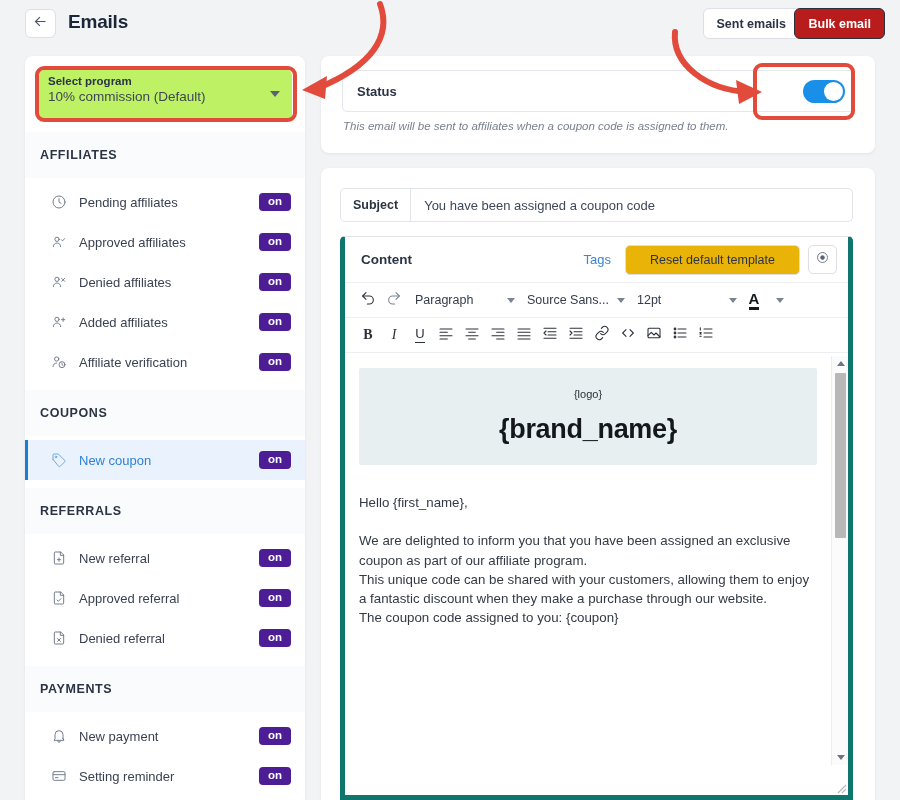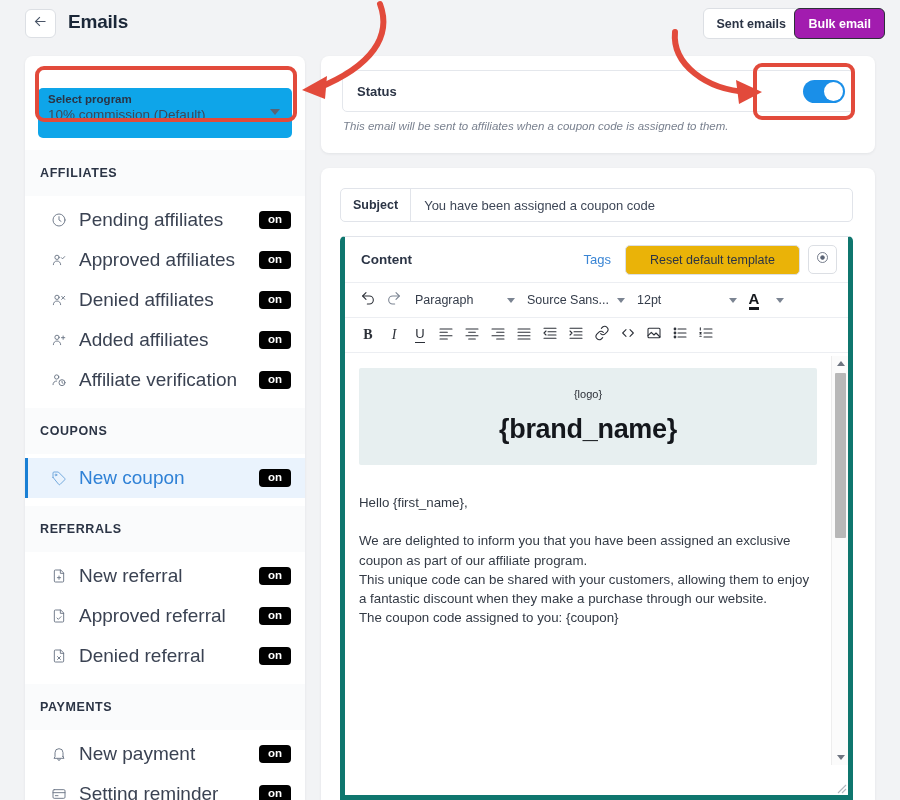--- a/index.html
+++ b/index.html
@@ -23,31 +23,31 @@
   .page-title {
     position: absolute; left: 68px; top: 11px;
     font-size: 19px; font-weight: 700; color: #1b2738; letter-spacing: -0.2px;
   }
   .hdr-btn {
     position: absolute; top: 8px; height: 31px; border-radius: 6px;
     display: flex; align-items: center; justify-content: center;
     font-size: 12.5px; font-weight: 600; cursor: pointer; padding: 0 13px;
   }
   .hdr-btn.light { right: 100px; background: #fff; border: 1px solid #dcdfe4; color: #2b3445; }
-  .hdr-btn.dark  { right: 15px;  background: #a21caf; border: 1px solid #2c3038; color: #fff; }
+  .hdr-btn.dark  { right: 15px;  background: #b91c1c; border: 1px solid #2c3038; color: #fff; }
 
   
   .sidebar {
     position: absolute; left: 25px; top: 56px; width: 280px; height: 744px;
     background: #fff; border-radius: 8px 8px 0 0; overflow: hidden;
     box-shadow: 0 1px 3px rgba(16,24,40,.07);
   }
   .program-select {
-    position: relative; margin: 32px 13px 12px 13px; height: 50px;
-    background: #0ea5e9; border-radius: 5px; padding: 5px 10px 0 10px;
+    position: relative; margin: 14px 13px 12px 13px; height: 50px;
+    background: #bef264; border-radius: 5px; padding: 5px 10px 0 10px;
   }
   .ps-label { font-size: 11.5px; font-weight: 700; color: #2b3445; }
   .ps-value { font-size: 13.5px; color: #3e4757; margin-top: 2px; }
   .ps-caret {
     position: absolute; right: 12px; top: 21px;
     width: 0; height: 0; border-left: 5px solid transparent;
     border-right: 5px solid transparent; border-top: 6px solid #5a6374;
   }
   .sec-head {
     height: 46px; display: flex; align-items: center; padding-left: 15px;
@@ -55,29 +55,29 @@
     background: #fafbfc;
   }
   .sb-item {
     position: relative; height: 40px; display: flex; align-items: center;
     padding-left: 25px; padding-right: 14px; cursor: pointer;
   }
   .sb-item .ic { width: 18px; height: 18px; flex: 0 0 18px; margin-right: 11px;
                  display: flex; align-items: center; justify-content: center; }
   .sb-item .ic svg { width: 16px; height: 16px; stroke: #6b7585; fill: none;
                      stroke-width: 1.4; stroke-linecap: round; stroke-linejoin: round; }
-  .sb-label { font-size: 19px; color: #3a4252; flex: 1; }
+  .sb-label { font-size: 13px; color: #3a4252; flex: 1; }
   .sb-item.active { background: #eaf3fd; }
   .sb-item.active::before {
     content: ""; position: absolute; left: 0; top: 0; bottom: 0; width: 3px; background: #1a7fd4;
   }
   .sb-item.active .sb-label { color: #2f81d6; }
   .sb-item.active .ic svg { stroke: #6aa4da; }
   .pill {
-    background: #000000; color: #fff; font-size: 11.5px; font-weight: 700;
+    background: #4c1d95; color: #fff; font-size: 11.5px; font-weight: 700;
     border-radius: 4px; padding: 3px 9px 4px; line-height: 1; cursor: pointer;
   }
   .grp { padding: 4px 0 8px; }
 
   
   .status-card {
     position: absolute; left: 321px; top: 56px; width: 554px; height: 97px;
     background: #fff; border-radius: 8px; box-shadow: 0 1px 3px rgba(16,24,40,.07);
   }
   .status-row {

